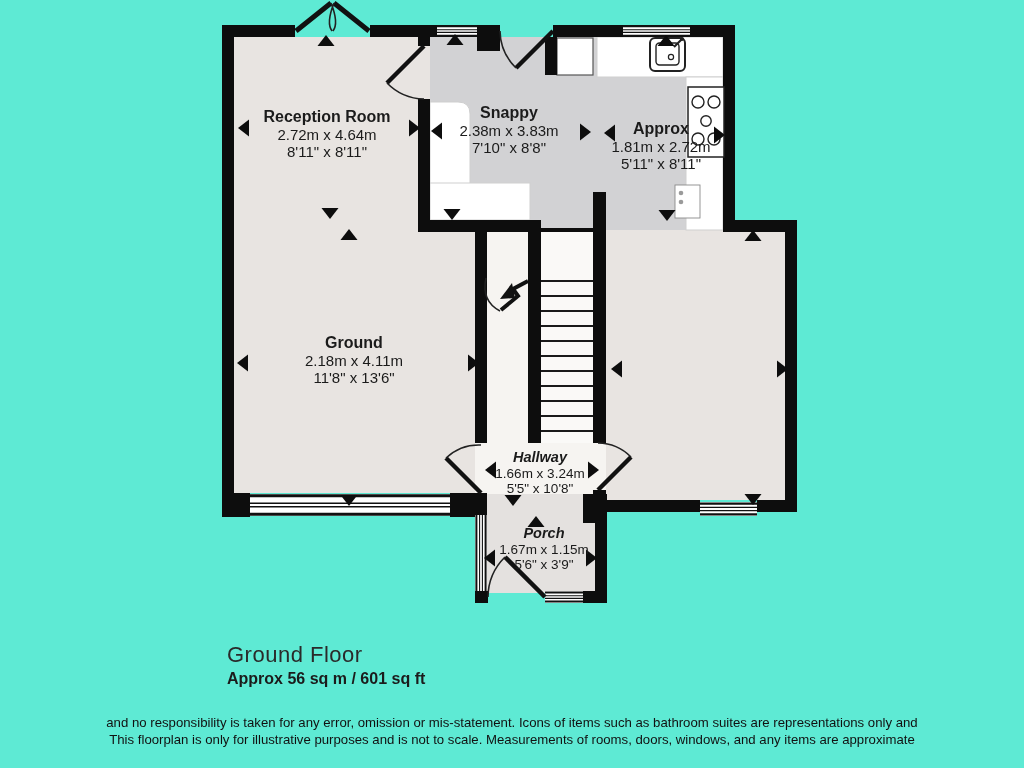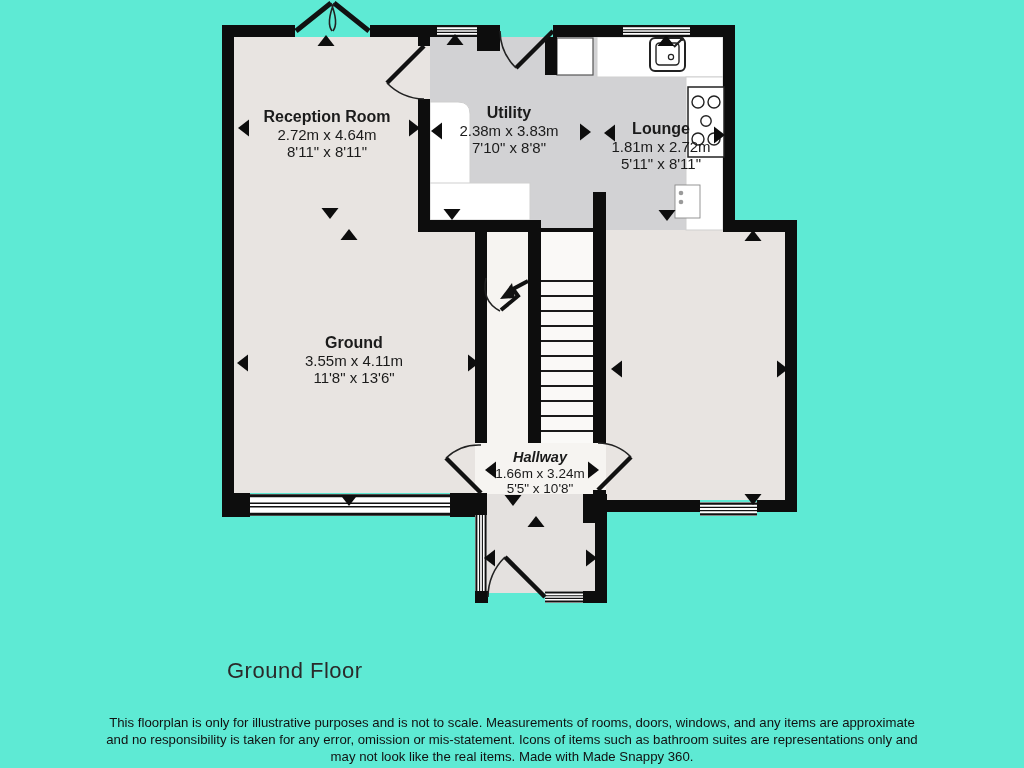--- a/index.html
+++ b/index.html
@@ -11,21 +11,21 @@
   .room-label{
     position:absolute;transform:translate(-50%,-50%);
     text-align:center;color:#1b1b1b;white-space:nowrap;z-index:5;
   }
   .room-label .rname{font-weight:bold;font-size:16px;line-height:17.5px;}
   .room-label .rdim{font-size:15px;line-height:17.5px;}
   .room-label.small .rname{font-size:14.5px;line-height:15.6px;font-style:italic;}
   .room-label.small .rdim{font-size:13.5px;line-height:15.6px;text-align:center;}
   .floor-title{
     position:absolute;left:227px;top:642px;font-size:22px;color:#2a2a2a;
-    letter-spacing:0.5px;z-index:5;margin-top:16px;
+    letter-spacing:0.5px;z-index:5;
   }
   .floor-area{
     position:absolute;left:227px;top:670px;font-size:16px;font-weight:bold;color:#1b1b1b;z-index:5;
   }
   .disclaimer{
     position:absolute;left:0;right:0;top:714px;text-align:center;
     font-size:13.2px;line-height:17.2px;color:#111111;z-index:5;
   }
 </style>
 </head>
@@ -219,46 +219,51 @@
     </g>
   </svg>
 
   <div class="room-label" style="left:327px;top:134px">
     <div class="rname">Reception Room</div>
     <div class="rdim">2.72m x 4.64m</div>
     <div class="rdim">8'11" x 8'11"</div>
   </div>
 
   <div class="room-label" style="left:509px;top:130px">
-    <div class="rname">Utility</div>
+    <div class="rname">Snappy</div>
     <div class="rdim">2.38m x 3.83m</div>
     <div class="rdim">7'10" x 8'8"</div>
   </div>
 
   <div class="room-label" style="left:661px;top:146px">
-    <div class="rname">Lounge</div>
+    <div class="rname">Approx</div>
     <div class="rdim">1.81m x 2.72m</div>
     <div class="rdim">5'11" x 8'11"</div>
   </div>
 
   <div class="room-label" style="left:354px;top:360px">
     <div class="rname">Ground</div>
-    <div class="rdim">3.55m x 4.11m</div>
+    <div class="rdim">2.18m x 4.11m</div>
     <div class="rdim">11'8" x 13'6"</div>
   </div>
 
 
   <div class="room-label small" style="left:540px;top:473px">
     <div class="rname">Hallway</div>
     <div class="rdim">1.66m x 3.24m</div>
     <div class="rdim">5'5" x 10'8"</div>
   </div>
 
+  <div class="room-label small" style="left:544px;top:549px">
+    <div class="rname">Porch</div>
+    <div class="rdim">1.67m x 1.15m</div>
+    <div class="rdim">5'6" x 3'9"</div>
+  </div>
 
   <div class="floor-title">Ground Floor</div>
+  <div class="floor-area">Approx 56 sq m / 601 sq ft</div>
 
   <div class="disclaimer">
+    <div>and no responsibility is taken for any error, omission or mis-statement. Icons of items such as bathroom suites are representations only and</div>
     <div>This floorplan is only for illustrative purposes and is not to scale. Measurements of rooms, doors, windows, and any items are approximate</div>
-    <div>and no responsibility is taken for any error, omission or mis-statement. Icons of items such as bathroom suites are representations only and</div>
-    <div>may not look like the real items. Made with Made Snappy 360.</div>
   </div>
 
 </div>
 
 </body></html>

